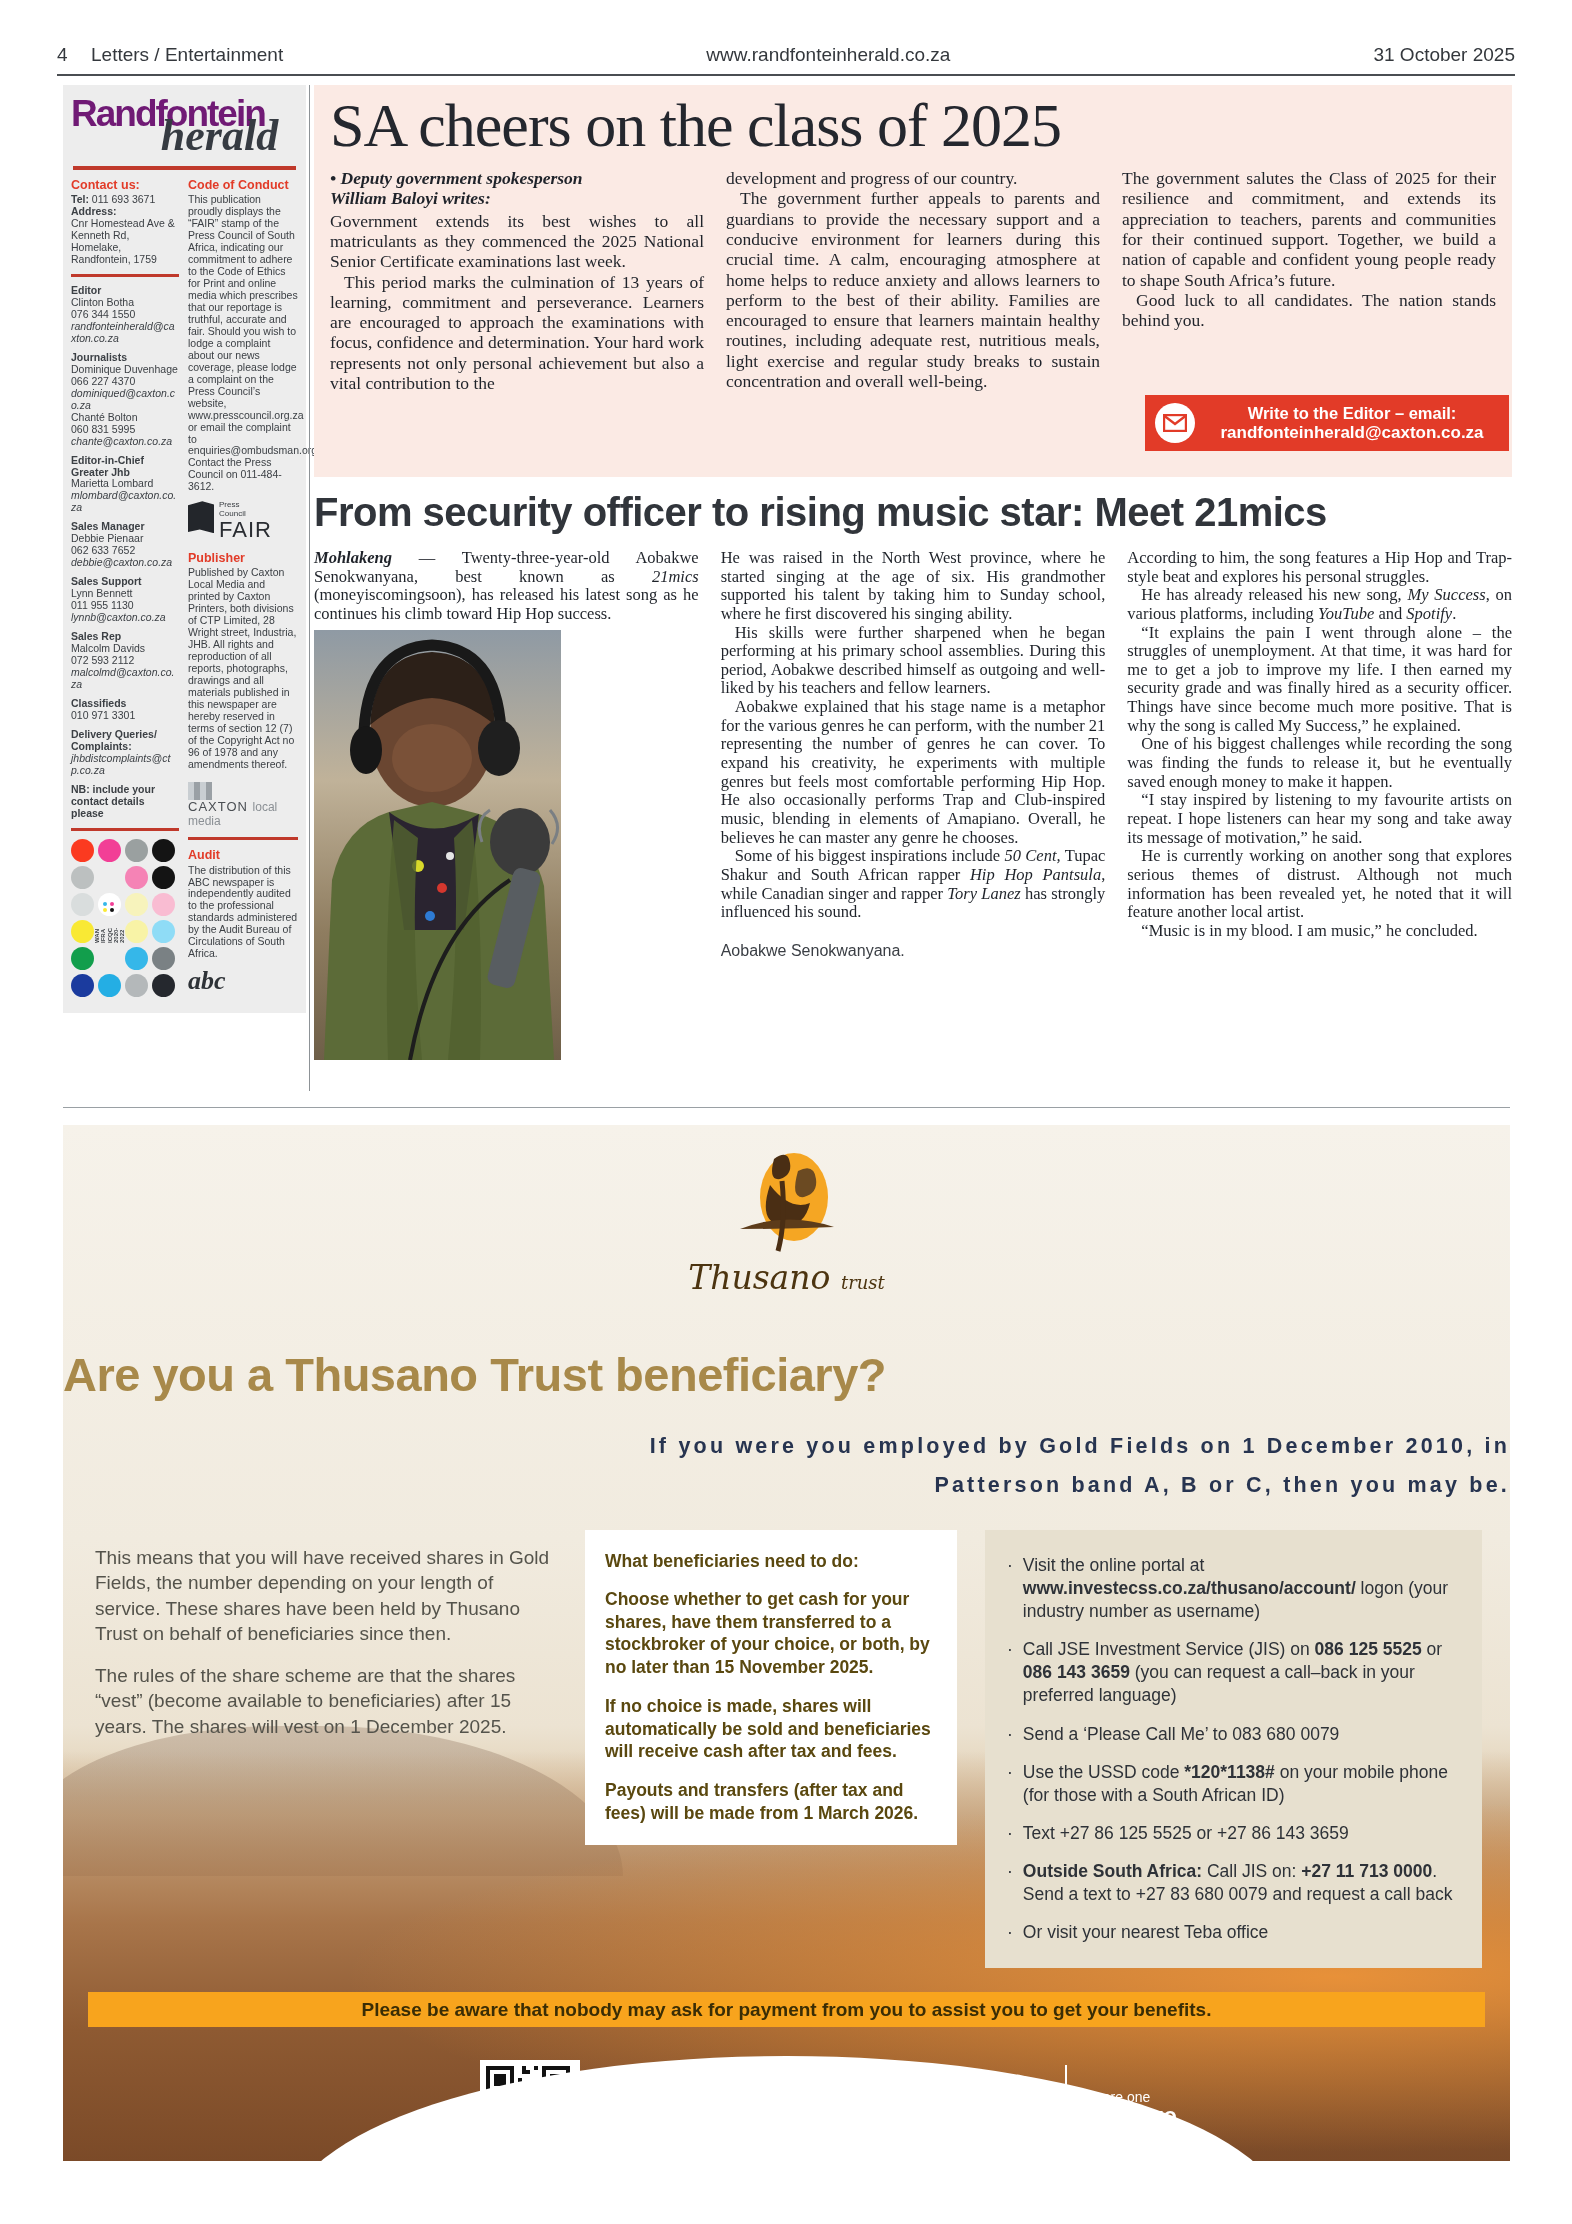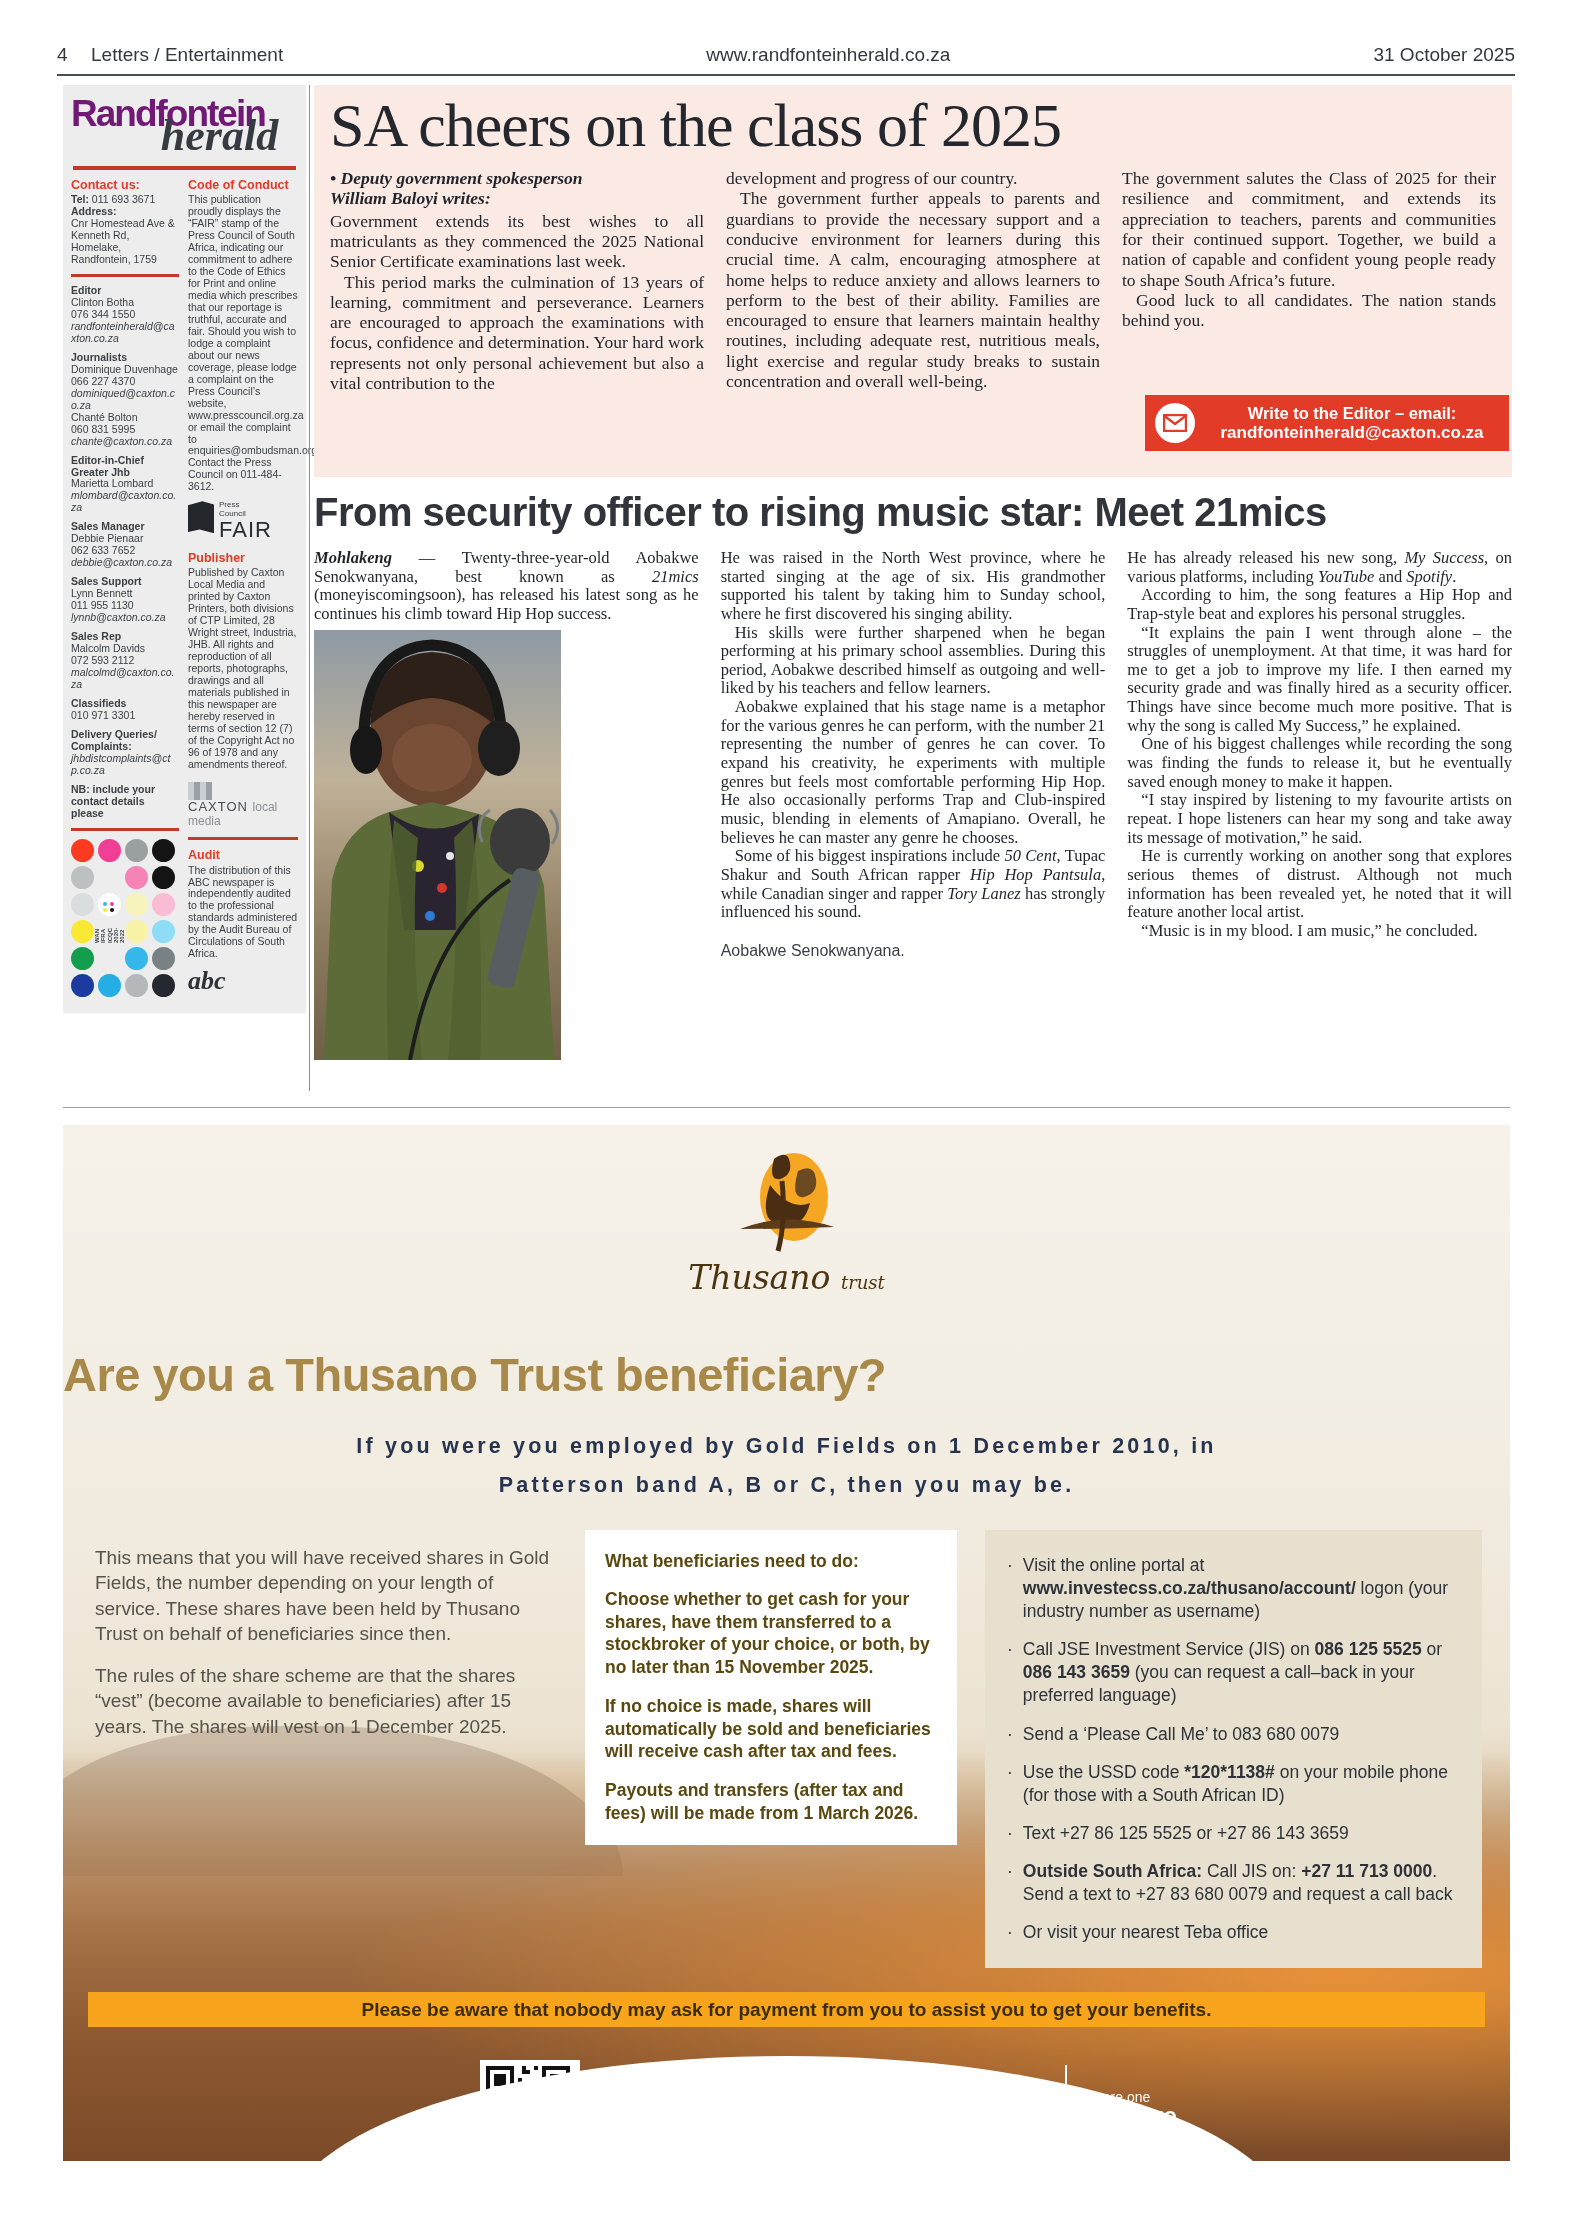--- a/index.html
+++ b/index.html
@@ -93,21 +93,21 @@
   .mountain{position:absolute;left:-40px;bottom:285px;width:600px;height:150px;opacity:.55;
      background:linear-gradient(180deg,#b5a08b,#8d7763);border-radius:55% 65% 0 0/100% 130% 0 0;}
   .curve{position:absolute;left:50%;transform:translateX(-50%);bottom:-225px;width:1000px;height:330px;
          background:#fff;border-radius:50%;}
   .ad-logo{position:absolute;top:20px;left:0;right:0;text-align:center;}
   .ad-logoname{font-family:"DejaVu Serif","Liberation Serif",serif;font-style:italic;font-size:33px;
                color:#4c3410;line-height:1;margin-top:-6px;}
   .ad-logoname small{font-size:18px;}
   .ad-h{position:absolute;top:222px;left:0;right:0;text-align:left;font-size:47px;font-weight:bold;
         color:#a8894a;letter-spacing:-0.5px;}
-  .ad-sub{position:absolute;top:302px;left:0;right:0;text-align:center;font-size:21.5px;font-weight:bold;
+  .ad-sub{position:absolute;top:302px;left:0;right:0;text-align:right;font-size:21.5px;font-weight:bold;
           color:#273450;letter-spacing:3.2px;line-height:1.8;}
   .ad-c1{position:absolute;left:32px;top:420px;width:465px;font-size:19px;color:#54534b;line-height:1.33;}
   .ad-c1 p{margin:0 0 17px;}
   .ad-c2{position:absolute;left:522px;top:405px;width:372px;background:#fff;padding:20px;
          box-sizing:border-box;color:#5a480f;font-weight:bold;font-size:17.5px;line-height:1.3;}
   .ad-c2 .h{margin-bottom:15px;}
   .ad-c2 p{margin:0 0 16px;}
   .ad-c2 p:last-child{margin-bottom:0;}
   .ad-c3{position:absolute;left:922px;top:405px;width:497px;background:#e7e0cf;padding:24px 22px;
          box-sizing:border-box;font-size:17.5px;color:#2e3238;line-height:1.32;}
@@ -364,22 +364,22 @@
       <div class="acol">
         <div id="a2c2">
             <p>He was raised in the North West province, where he started singing at the age of six. His grandmother supported his talent by taking him to Sunday school, where he first discovered his singing ability.</p>
             <p>His skills were further sharpened when he began performing at his primary school assemblies. During this period, Aobakwe described himself as outgoing and well-liked by his teachers and fellow learners.</p>
             <p>Aobakwe explained that his stage name is a metaphor for the various genres he can perform, with the number 21 representing the number of genres he can cover. To expand his creativity, he experiments with multiple genres but feels most comfortable performing Hip Hop. He also occasionally performs Trap and Club-inspired music, blending in elements of Amapiano. Overall, he believes he can master any genre he chooses.</p>
             <p><span>Some of his biggest inspirations include </span><span class="i" style="font-style: italic;">50 Cent,</span><span> Tupac Shakur and South African rapper </span><span class="i" style="font-style: italic;">Hip Hop Pantsula</span><span>, while Canadian singer and rapper </span><span class="i" style="font-style: italic;">Tory Lanez</span><span> has strongly influenced his sound.</span></p>
           </div>
         <div class="caption">Aobakwe Senokwanyana.</div>
       </div>
       <div class="acol" id="a2c3">
+          <p>According to him, the song features a Hip Hop and Trap-style beat and explores his personal struggles.</p>
           <p><span>He has already released his new song, </span><span class="i" style="font-style: italic;">My Success</span><span>, on various platforms, including </span><span class="i" style="font-style: italic;">YouTube</span><span> and </span><span class="i" style="font-style: italic;">Spotify</span><span>.</span></p>
-          <p>According to him, the song features a Hip Hop and Trap-style beat and explores his personal struggles.</p>
           <p>“It explains the pain I went through alone – the struggles of unemployment. At that time, it was hard for me to get a job to improve my life. I then earned my security grade and was finally hired as a security officer. Things have since become much more positive. That is why the song is called My Success,” he explained.</p>
           <p>One of his biggest challenges while recording the song was finding the funds to release it, but he eventually saved enough money to make it happen.</p>
           <p>“I stay inspired by listening to my favourite artists on repeat. I hope listeners can hear my song and take away its message of motivation,” he said.</p>
           <p>He is currently working on another song that explores serious themes of distrust. Although not much information has been revealed yet, he noted that it will feature another local artist.</p>
           <p>“Music is in my blood. I am music,” he concluded.</p>
         </div>
     </div>
   </section>
 
   <div class="hline"></div>

